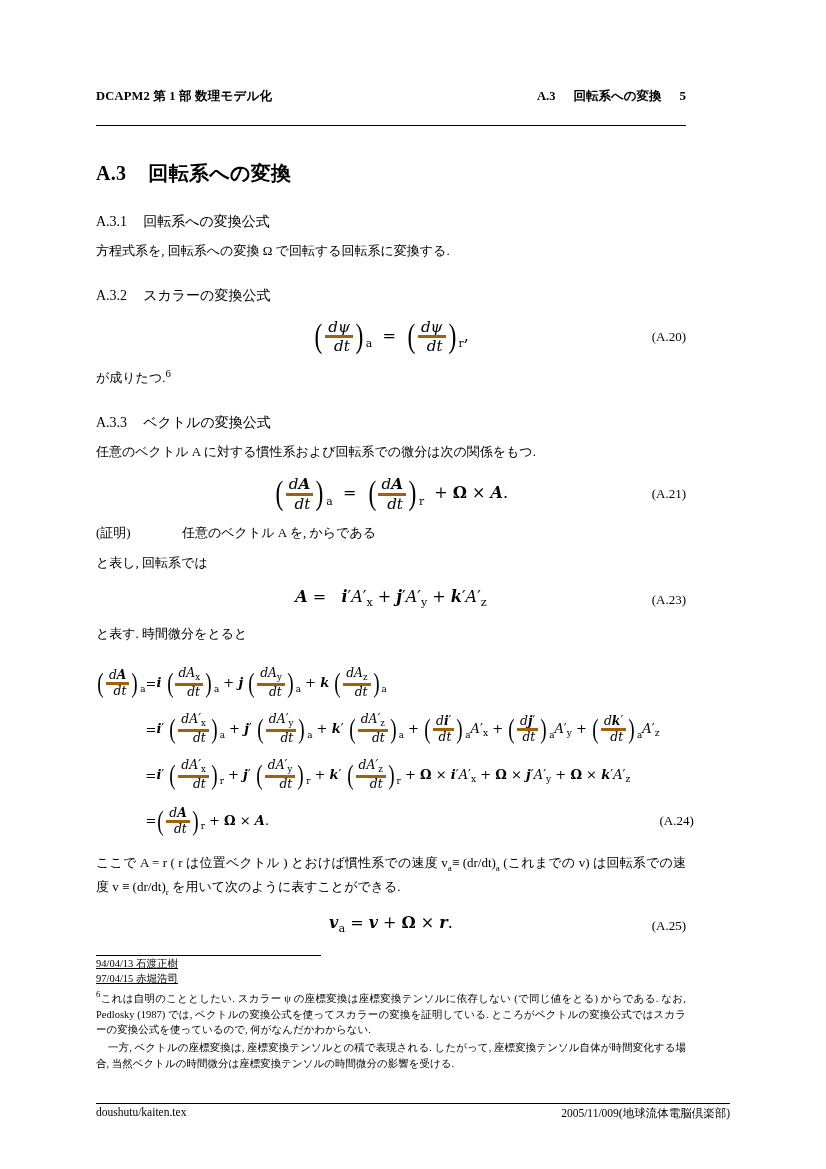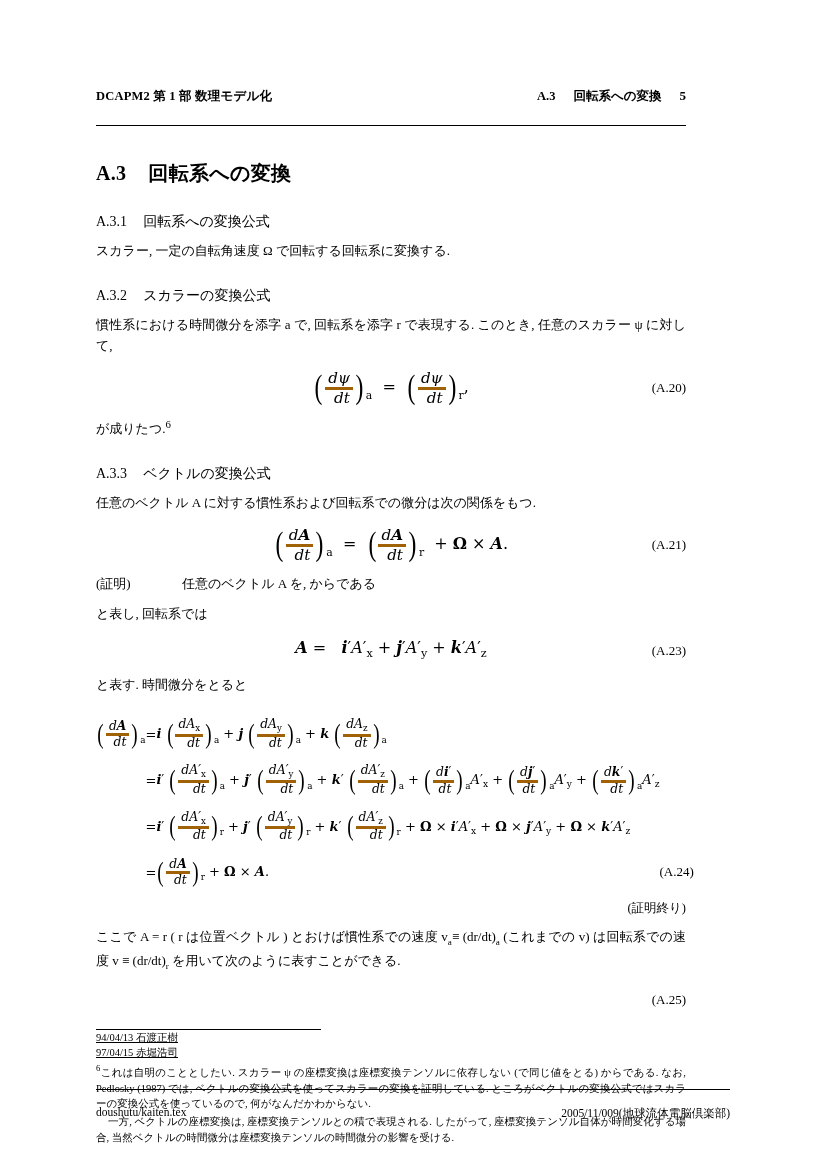--- a/index.html
+++ b/index.html
@@ -154,21 +154,21 @@
     text-decoration: underline;
   }
   .footer {
     position: absolute;
     left: 96px;
     right: 96px;
     bottom: 48px;
     display: flex;
     justify-content: space-between;
     font-size: 11.5px;
-    padding-top: 16px;
+    padding-top: 2px;
     border-top: 1.0px solid #000;
   }
   .label-inline { display: inline-block; min-width: 86px; }
 </style>
 </head>
 <body>
 
 <div class="page">
   <div class="content">
 
@@ -181,26 +181,25 @@
       </div>
     </div>
 
     <h1 class="sec">
       <span class="num">A.3</span><span>回転系への変換</span>
     </h1>
 
     <h2 class="subsec">
       <span class="num">A.3.1</span><span>回転系への変換公式</span>
     </h2>
-    <p class="body">スカラー, 一定の自転角速度 Ω で回転する回転系に変換する.</p>
+    <p class="body">方程式系を, 回転系への変換 Ω で回転する回転系に変換する.</p>
 
     <h2 class="subsec">
       <span class="num">A.3.2</span><span>スカラーの変換公式</span>
     </h2>
-    <p class="body">慣性系における時間微分を添字 a で, 回転系を添字 r で表現する. このとき, 任意のスカラー ψ に対して,</p>
 
     <div class="eqline">
       <div class="eqbox">
         <span class="bigparen">
             <span class="pl">(</span>
             <span class="frac">
               <span class="n it">dψ</span>
               <span class="d it">dt</span>
             </span>
             <span class="pr">)</span>
@@ -410,27 +409,29 @@
                 </span>
                 <span class="pr">)</span>
               </span><span class="sub-after">r</span>
           + <span class="bu">Ω</span> × <span class="bi">A</span>.
         </td>
         <td class="tag">(A.24)</td>
       </tr>
     </tbody>
       </table>
 
-    <div class="proof-end">(証明終り)</div>
 
     <p class="body">
       <span>ここで A = r ( r は位置ベクトル ) とおけば慣性系での速度 v</span><sub class="rm">a</sub><span>≡ (dr/dt)</span><sub class="rm">a</sub> <span>(これまでの v) は回転系での速度 v ≡ (dr/dt)</span><sub class="rm">r</sub> <span>を用いて次のように表すことができる.</span>
     </p>
 
     <div class="eqline">
+      <div class="eqbox">
+        <span class="bi">v</span><sub class="rm">a</sub> = <span class="bi">v</span> + <span class="bu">Ω</span> × <span class="bi">r</span>.
+      </div>
       <div class="eqtag">(A.25)</div>
     </div>
 
     <div class="fnrule"></div>
     <div class="revline">94/04/13 石渡正樹</div>
     <div class="revline">97/04/15 赤堀浩司</div>
     <p class="fnote">
       <sup>6</sup><span>これは自明のこととしたい. スカラー ψ の座標変換は座標変換テンソルに依存しない (で同じ値をとる) からである. なお, Pedlosky (1987) では, ベクトルの変換公式を使ってスカラーの変換を証明している. ところがベクトルの変換公式ではスカラーの変換公式を使っているので, 何がなんだかわからない.</span>
     </p>
     <p class="fnote indent">一方, ベクトルの座標変換は, 座標変換テンソルとの積で表現される. したがって, 座標変換テンソル自体が時間変化する場合, 当然ベクトルの時間微分は座標変換テンソルの時間微分の影響を受ける.</p>

